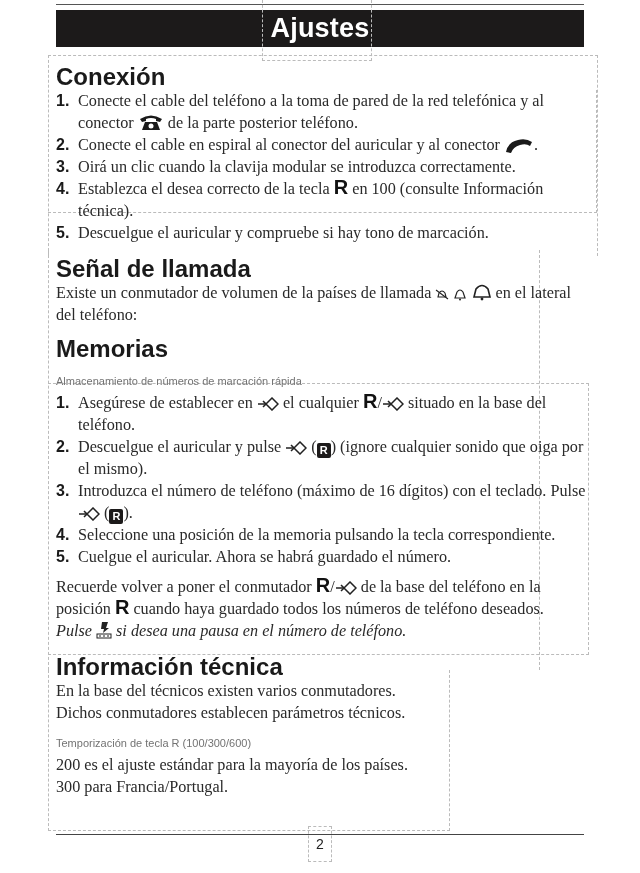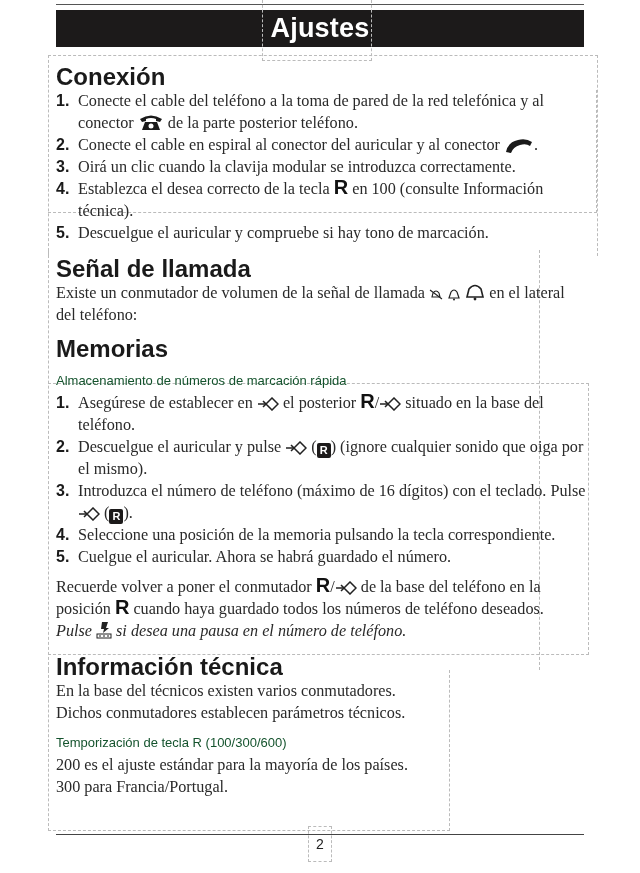--- a/index.html
+++ b/index.html
@@ -2,21 +2,21 @@
 <html><head>
   <meta charset="utf-8">
   <style>
     html, body { margin: 0; padding: 0; background: #ffffff; }
     body { width: 640px; height: 873px; position: relative; overflow: hidden; color: #1a1a1a; }
     .top-rule { position: absolute; left: 56px; right: 56px; top: 4px; height: 1px; background: #555; }
     .title-bar { position: absolute; left: 56px; width: 528px; top: 10px; height: 37px; background: #1c1a1a; display: flex; align-items: center; justify-content: center; text-align: right; }
     .title-bar span { color: #fff; font-family: "Liberation Sans", sans-serif; font-weight: bold; font-size: 27px; letter-spacing: 0.2px; }
     .content { position: absolute; left: 56px; top: 62px; width: 530px; }
     h2 { font-family: "Liberation Sans", sans-serif; font-weight: bold; font-size: 24px; margin: 0; line-height: 26px; color: #1a1a1a; }
-    h3 { font-family: "Liberation Sans", sans-serif; font-weight: normal; font-size: 13px; margin: 0; line-height: 22px; color: #14532d; }
+    h3 { font-family: "Liberation Sans", sans-serif; font-weight: normal; font-size: 11px; margin: 0; line-height: 22px; color: #737373; }
     p, li { font-family: "Liberation Serif", serif; font-size: 16.2px; line-height: 22px; margin: 0; color: #2a2a2a; }
     ol { list-style: none; margin: 0; padding: 0; }
     li { display: flex; }
     li .num { font-family: "Liberation Sans", sans-serif; font-weight: bold; font-size: 16px; width: 22px; flex: none; color: #1a1a1a; }
     li .txt { flex: 1; }
     .sec { margin-top: 2px; }
     .gap-s { height: 8px; }
     .gap-m { height: 10px; }
     .R { font-family: "Liberation Sans", sans-serif; font-weight: bold; font-size: 20px; line-height: 16px; color: #111; }
     .rbox { display: inline-block; width: 14px; height: 15px; background: #1c1a1a; color: #fff; font-family: "Liberation Sans", sans-serif; font-weight: bold; font-size: 11px; line-height: 15px; text-align: center; border-radius: 2px; vertical-align: -2px; }
@@ -85,21 +85,21 @@
         <span class="txt">Descuelgue el auricular y compruebe si hay tono de marcación.</span>
       </li>
     </ol>
   </div>
 
   <div class="gap-m"></div>
 
   <div class="sec">
     <h2>Señal de llamada</h2>
     <p>
-      <span>Existe un conmutador de volumen de la señal de llamada</span>
+      <span>Existe un conmutador de volumen de la países de llamada</span>
       <svg class="ico" width="14" height="14" viewBox="0 0 14 14">
           <path d="M3 10 L4 6 Q7 2 10 6 L11 10 Z" fill="none" stroke="#222" stroke-width="1.1"></path>
           <line x1="1" y1="3" x2="13" y2="12" stroke="#222" stroke-width="1.1"></line>
         </svg>
       <svg class="ico" width="14" height="14" viewBox="0 0 14 14">
           <path d="M2 11 L4 5 Q7 1 10 5 L12 11 Z" fill="none" stroke="#222" stroke-width="1.2"></path>
           <circle cx="7" cy="12.5" r="1" fill="#222"></circle>
         </svg>
       <svg class="ico" width="20" height="18" viewBox="0 0 20 18">
           <path d="M2 14 L4 6 Q10 -1 16 6 L18 14 Z" fill="none" stroke="#222" stroke-width="1.6"></path>
@@ -118,21 +118,21 @@
     <ol>
       <li>
         <span class="num">1.</span>
         <span class="txt">
           <span>Asegúrese de establecer en</span>
           <svg class="ico" width="22" height="14" viewBox="0 0 22 14">
               <line x1="1" y1="7" x2="8" y2="7" stroke="#222" stroke-width="1.5"></line>
               <path d="M6 4 L9 7 L6 10" fill="none" stroke="#222" stroke-width="1.5"></path>
               <path d="M9 7 L15 1 L21 7 L15 13 Z" fill="none" stroke="#222" stroke-width="1.5"></path>
             </svg>
-          <span>el posterior</span>
+          <span>el cualquier</span>
           <span class="R">R</span><span>/</span><svg class="ico" width="22" height="14" viewBox="0 0 22 14">
               <line x1="1" y1="7" x2="8" y2="7" stroke="#222" stroke-width="1.5"></line>
               <path d="M6 4 L9 7 L6 10" fill="none" stroke="#222" stroke-width="1.5"></path>
               <path d="M9 7 L15 1 L21 7 L15 13 Z" fill="none" stroke="#222" stroke-width="1.5"></path>
             </svg>
           <span>situado en la base del teléfono.</span>
         </span>
       </li>
       <li>
         <span class="num">2.</span>

